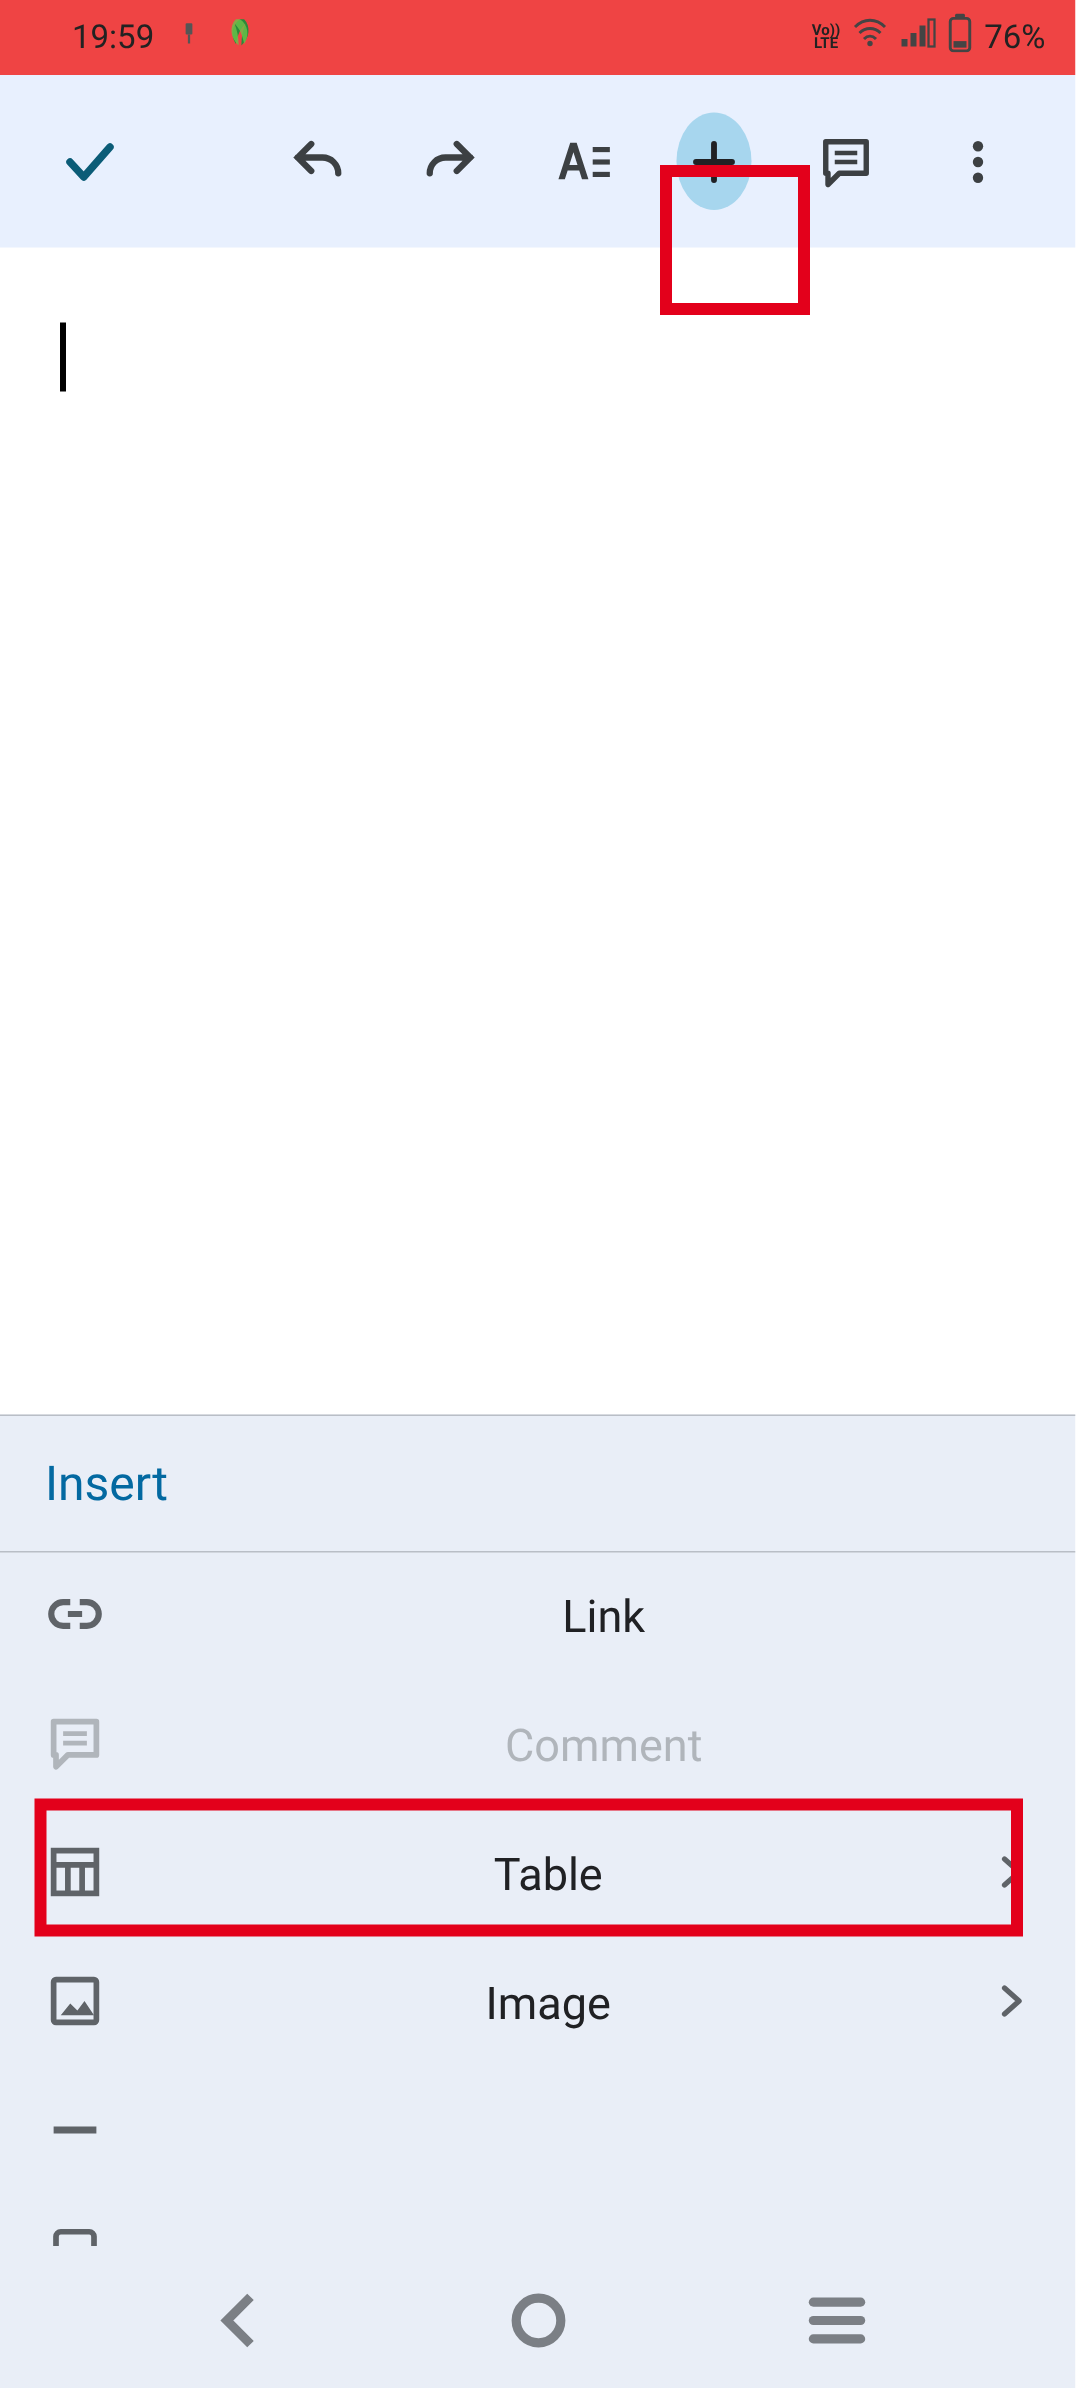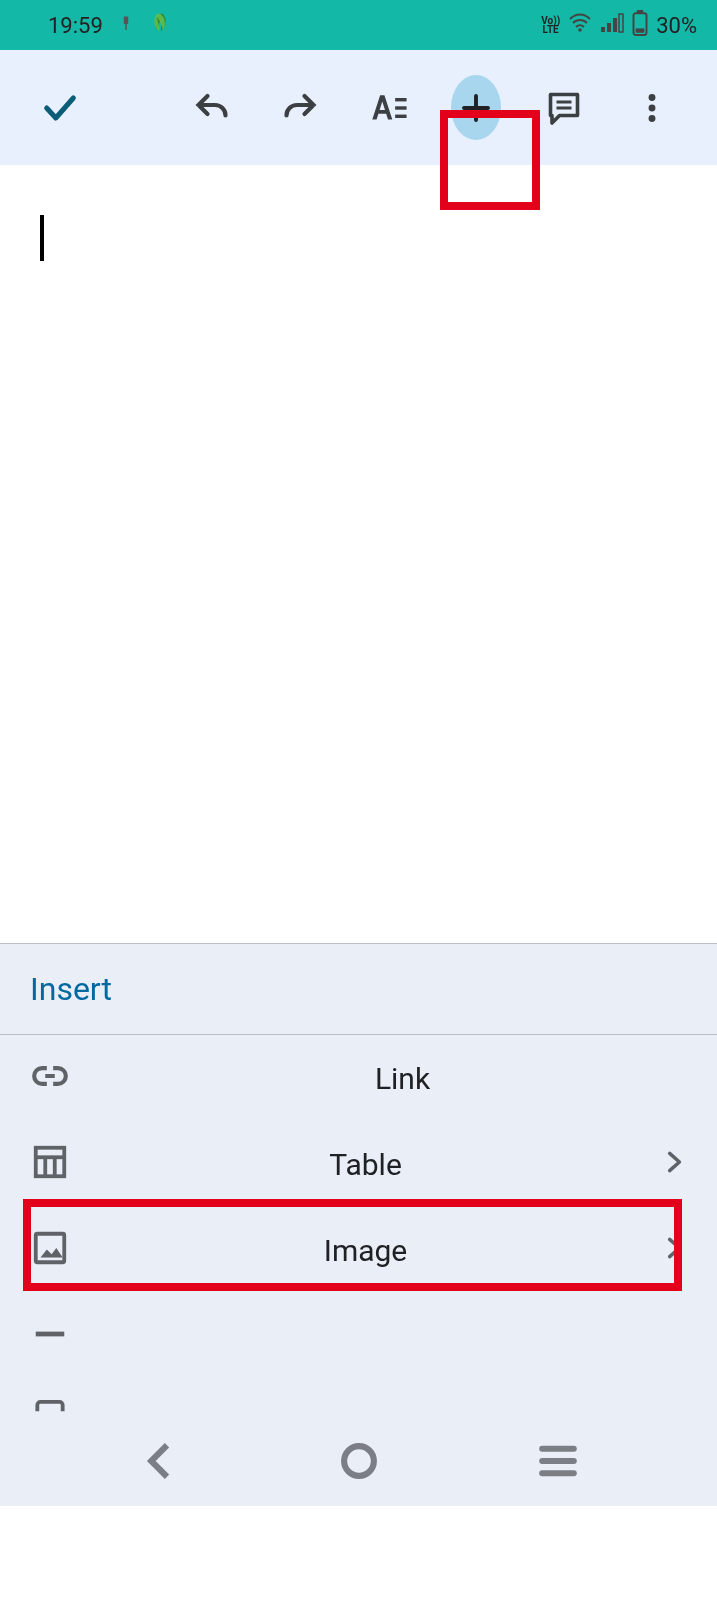--- a/index.html
+++ b/index.html
@@ -1,21 +1,21 @@
 <!DOCTYPE html>
 <html><head>
   <meta charset="utf-8">
   <style>
     * { margin: 0; padding: 0; box-sizing: border-box; font-family: 'Roboto', 'Helvetica Neue', Arial, sans-serif; }
     html, body { width: 717px; height: 1600px; background: #ffffff; overflow: hidden; }
 
     
     .status-bar {
       height: 50px;
-      background: #14b8a6;
+      background: #ef4444;
       display: flex;
       justify-content: space-between;
       align-items: center;
       padding: 0 20px 0 48px;
       font-size: 22px;
       color: #222;
     }
     .status-left { display: flex; align-items: center; gap: 14px; }
     .status-right { display: flex; align-items: center; gap: 8px; }
     .leaf-icon { width: 22px; height: 22px; }
@@ -151,21 +151,21 @@
           <rect x="19" y="1" width="4" height="18" fill="none" stroke="#444" stroke-width="1.5"></rect>
         </svg>
     </span>
     <span>
       <svg width="16" height="26" viewBox="0 0 14 24">
           <rect x="1" y="3" width="12" height="20" rx="2" fill="none" stroke="#444" stroke-width="1.8"></rect>
           <rect x="4" y="0" width="6" height="3" rx="1" fill="#444"></rect>
           <rect x="3" y="17" width="8" height="4" fill="#444"></rect>
         </svg>
     </span>
-    <span>30%</span>
+    <span>76%</span>
   </div>
 </div>
 
 <div class="toolbar">
   <div class="toolbar-left">
     <div class="tool-btn">
       <svg class="check-svg" viewBox="0 0 24 24">
           <path fill="none" stroke="#0b5c77" stroke-width="3" stroke-linecap="round" stroke-linejoin="round" d="M4 12 L9.5 18 L20 6"></path>
         </svg>
     </div>
@@ -226,20 +226,32 @@
       <div class="menu-icon-slot">
         <span>
           <svg class="menu-icon" viewBox="0 0 24 24">
               <path fill="none" stroke="#5f6368" stroke-width="2.6" d="M9 12 H15 M10 7 H7 A5 5 0 0 0 7 17 H10 M14 7 H17 A5 5 0 0 1 17 17 H14"></path>
             </svg>
         </span>
       </div>
       <span class="menu-label">Link</span>
     </div>
 
+    <div class="menu-item">
+      <div class="menu-icon-slot">
+        <span>
+          <svg class="menu-icon" viewBox="0 0 24 24">
+              <path fill="none" stroke="#b0b5bb" stroke-width="2.4" stroke-linejoin="round" d="M3 3 H21 V17 H9 L4 22 V17 H3 Z"></path>
+              <line x1="7" y1="8" x2="17" y2="8" stroke="#b0b5bb" stroke-width="2"></line>
+              <line x1="7" y1="12" x2="17" y2="12" stroke="#b0b5bb" stroke-width="2"></line>
+            </svg>
+        </span>
+      </div>
+      <span class="menu-label disabled">Comment</span>
+    </div>
 
     <div class="menu-item">
       <div class="menu-icon-slot">
         <span>
           <svg class="menu-icon" viewBox="0 0 24 24">
               <rect x="3" y="3" width="18" height="18" fill="none" stroke="#5f6368" stroke-width="2.4"></rect>
               <line x1="3" y1="9" x2="21" y2="9" stroke="#5f6368" stroke-width="2.4"></line>
               <line x1="9" y1="9" x2="9" y2="21" stroke="#5f6368" stroke-width="2.4"></line>
               <line x1="15" y1="9" x2="15" y2="21" stroke="#5f6368" stroke-width="2.4"></line>
             </svg>

